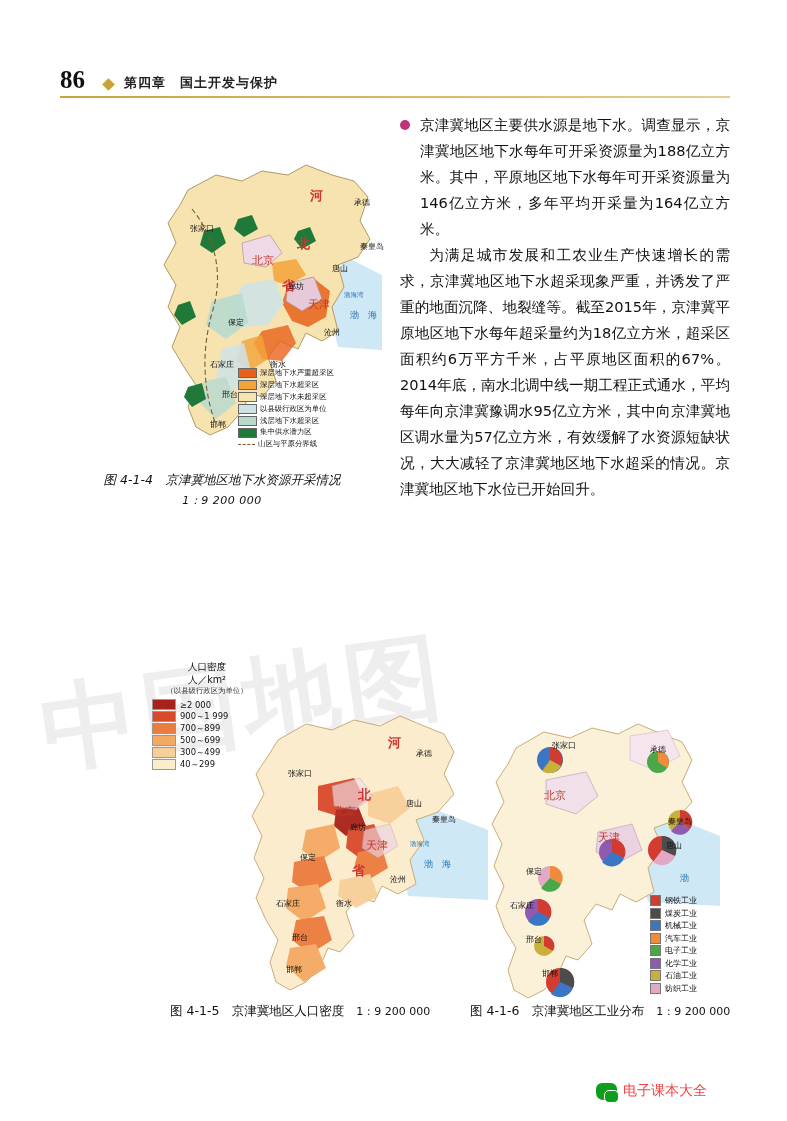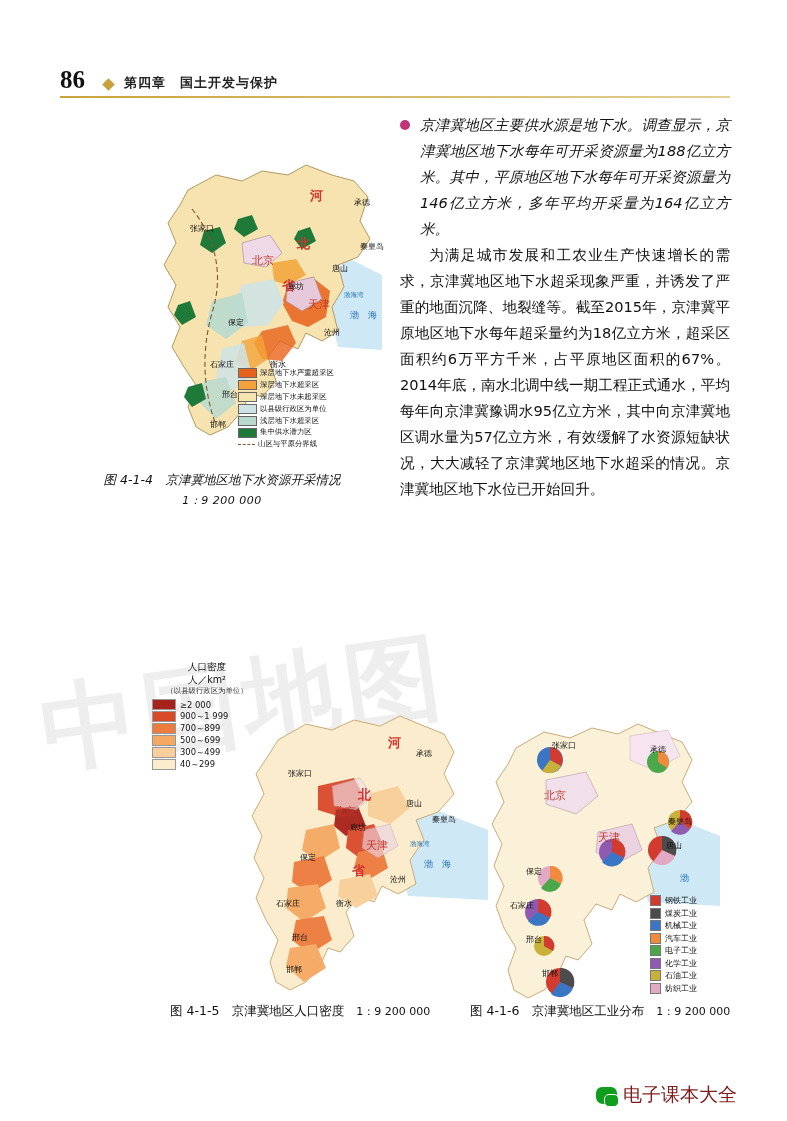--- a/index.html
+++ b/index.html
@@ -40,21 +40,21 @@
   .col-right{
     position:absolute;left:400px;top:112px;width:330px;
   }
   .para{
     font-size:14.6px;line-height:26px;color:#111;
     text-align:justify;text-justify:inter-ideograph;
     margin:0 0 0 0;
     font-family:"DejaVu Sans", sans-serif;
   }
   .para.indent{text-indent:2em;}
-  .bullet-para{position:relative;padding-left:20px;font-style:italic;}
+  .bullet-para{position:relative;padding-left:20px;}
   .bullet-dot{
     position:absolute;left:0;top:8px;width:10px;height:10px;
     border-radius:50%;background:#c0327a;
   }
   .gap{height:2px;}
 
   
   .col-lower{
     position:absolute;left:110px;top:520px;width:620px;
   }
@@ -122,21 +122,21 @@
     display:flex;align-items:center;
   }
   .footer .wechat{
     width:21px;height:17px;border-radius:6px 6px 7px 7px;
     background:#0f9d1d;margin-right:6px;position:relative;flex:none;
   }
   .footer .wechat:after{
     content:"";position:absolute;left:8px;top:7px;width:13px;height:11px;
     background:#0f9d1d;border-radius:5px;border:1.5px solid #fff;
   }
-  .footer .txt{font-size:19px;color:#7f1d1d;font-family:Liberation Sans, sans-serif;}
+  .footer .txt{font-size:14px;color:#ef4444;font-family:Liberation Sans, sans-serif;}
 
   
   .mlabel{position:absolute;font-family:"DejaVu Sans", sans-serif;white-space:nowrap;}
   .city{font-size:8px;color:#111;}
   .city.red{color:#c0392b;font-weight:normal;font-size:11px;}
   .bigred{color:#d1342f;font-weight:bold;}
   .sea{color:#1f6fb2;font-size:9px;}
 </style>
 </head>
 <body>

